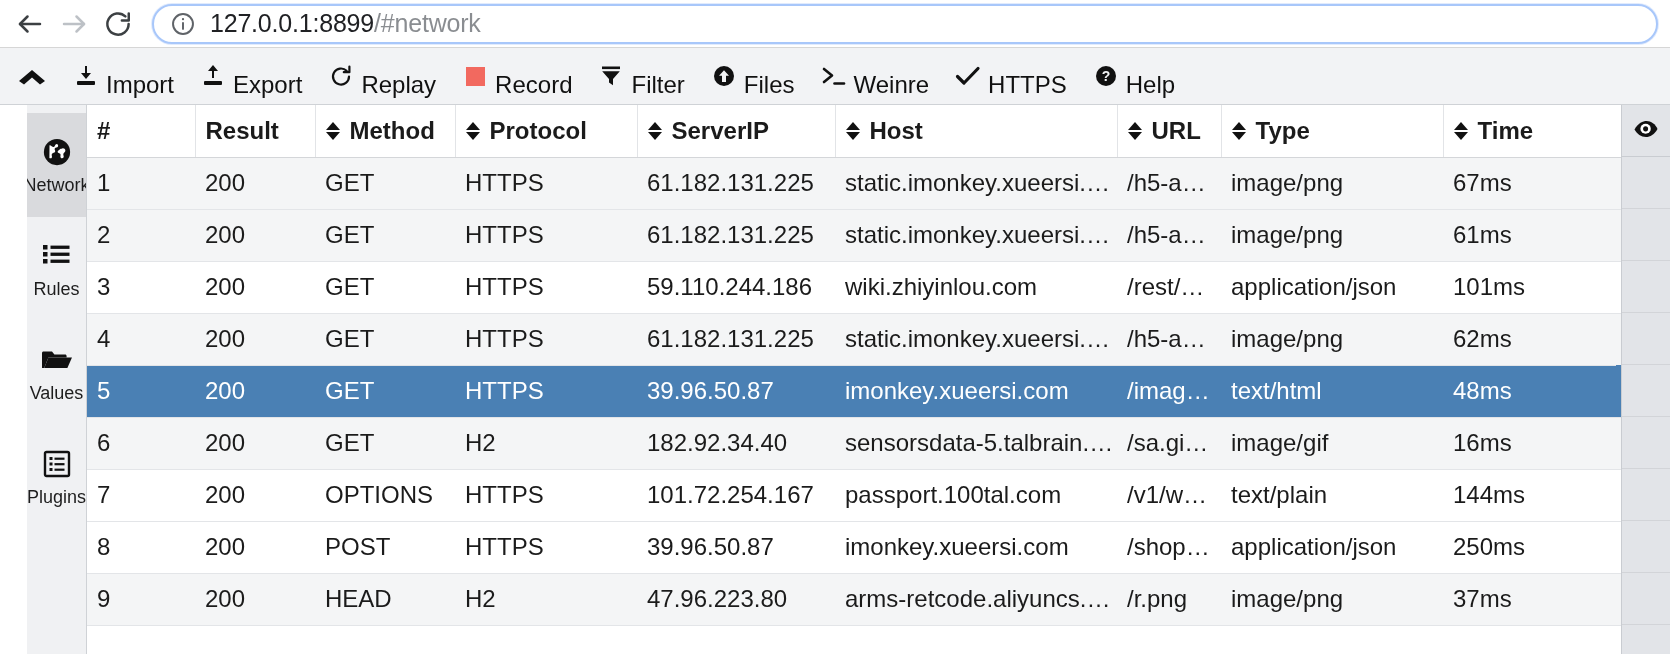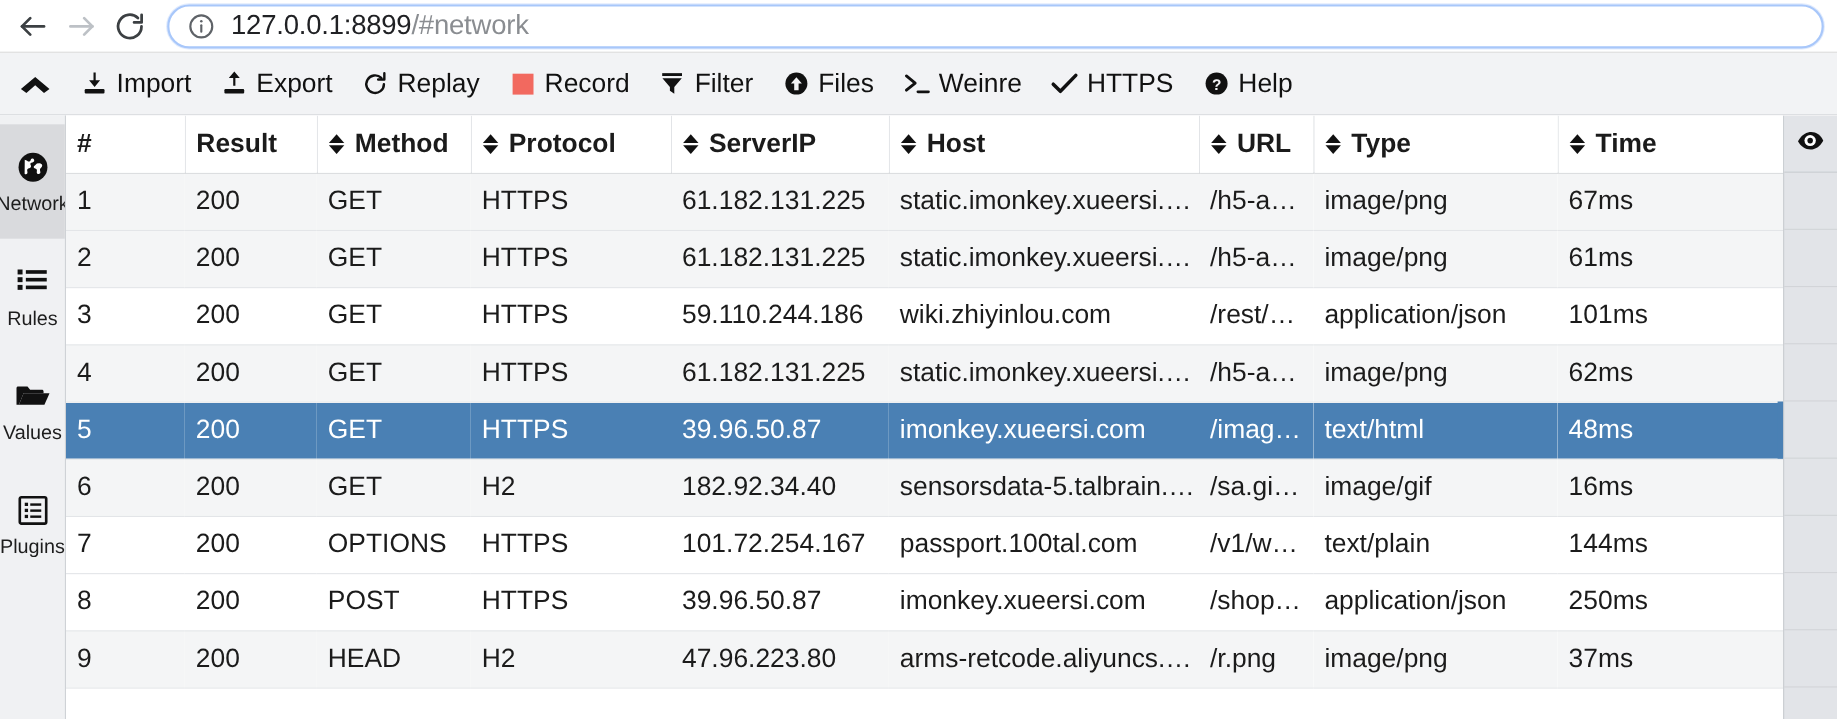--- a/index.html
+++ b/index.html
@@ -75,41 +75,42 @@
     padding: 0 13px;
     gap: 7px;
     color: #111;
     font-size: 24px;
     white-space: nowrap;
   }
   .tb-item .tb-ico {
     display: flex; align-items: center; justify-content: center;
     width: 26px; height: 26px; flex: 0 0 auto;
   }
-  .tb-item .tb-label { line-height: 1; position: relative; top: 1px; }
+  .tb-item .tb-label { line-height: 1; position: relative; top: 9px; }
   .rec-square { width: 19px; height: 19px; background: #f2695f; display:block; }
 
   
   .app-body {
     height: calc(654px - 48px - 57px);
     display: flex;
     background: #fff;
     position: relative;
   }
 
   
   .sidebar {
     width: 60px;
     flex: 0 0 60px;
     background: #f0f1f3;
     border-right: 1px solid #cfd2d6;
     display: flex;
     flex-direction: column;
     padding-top: 8px;
     overflow: hidden;
+    margin-left: 27px;
   }
   .side-item {
     height: 104px;
     display: flex;
     flex-direction: column;
     align-items: center;
     justify-content: center;
     gap: 6px;
     color: #1d1d1d;
     font-size: 18px;

